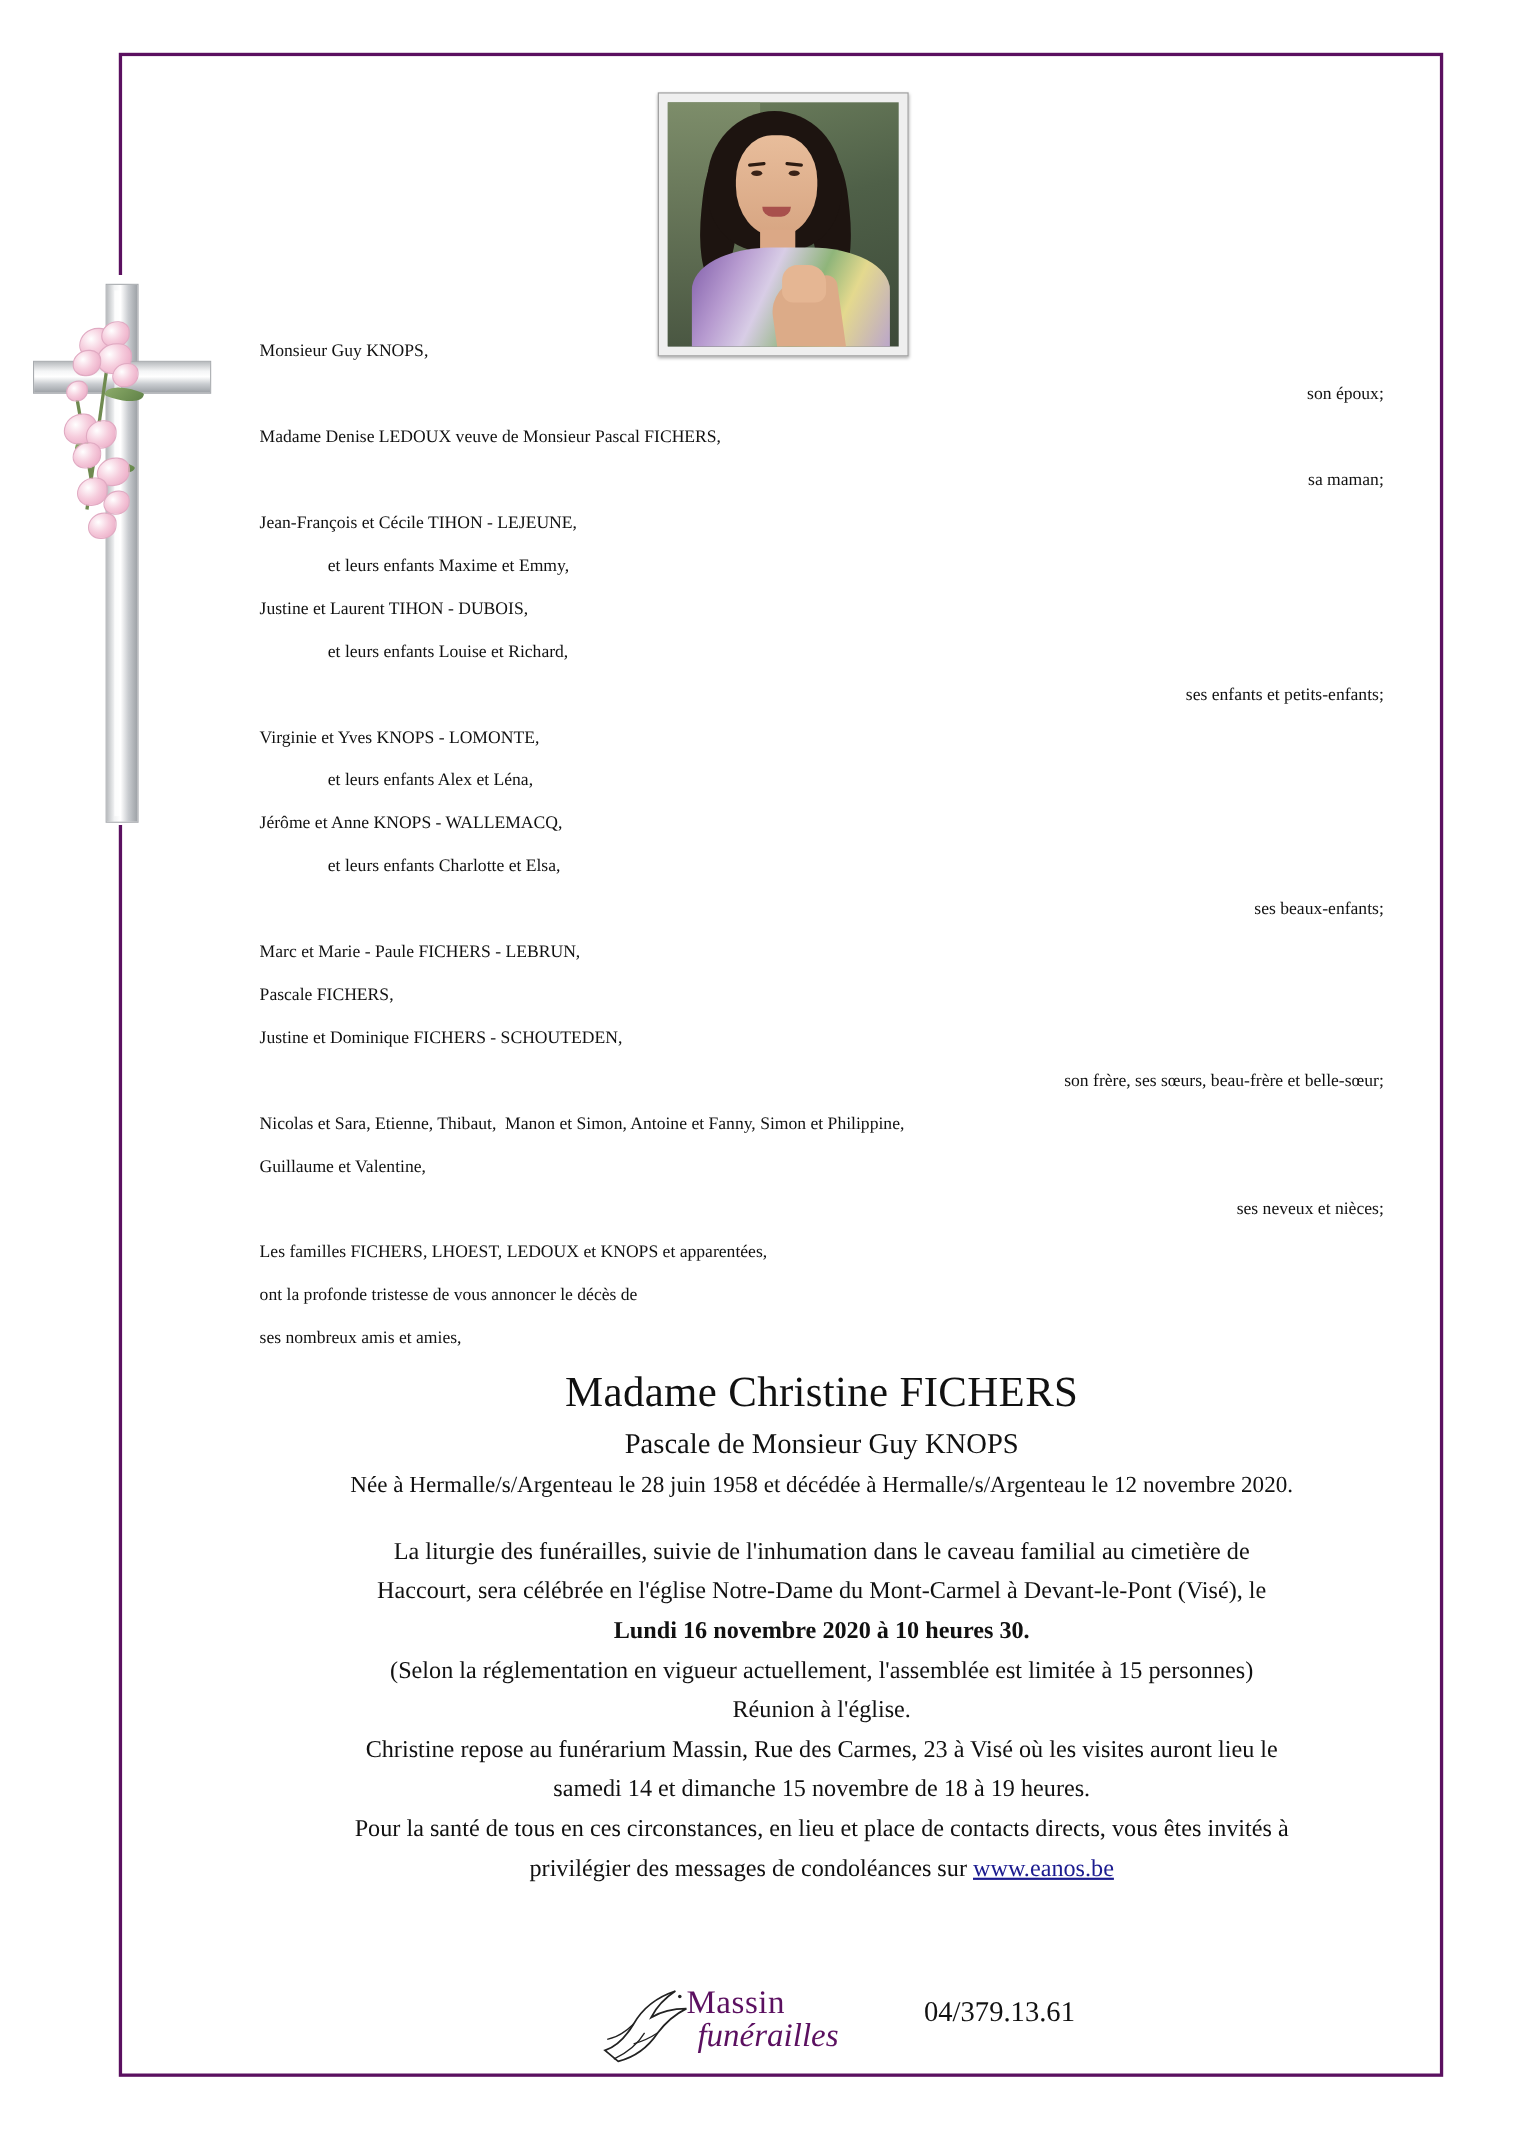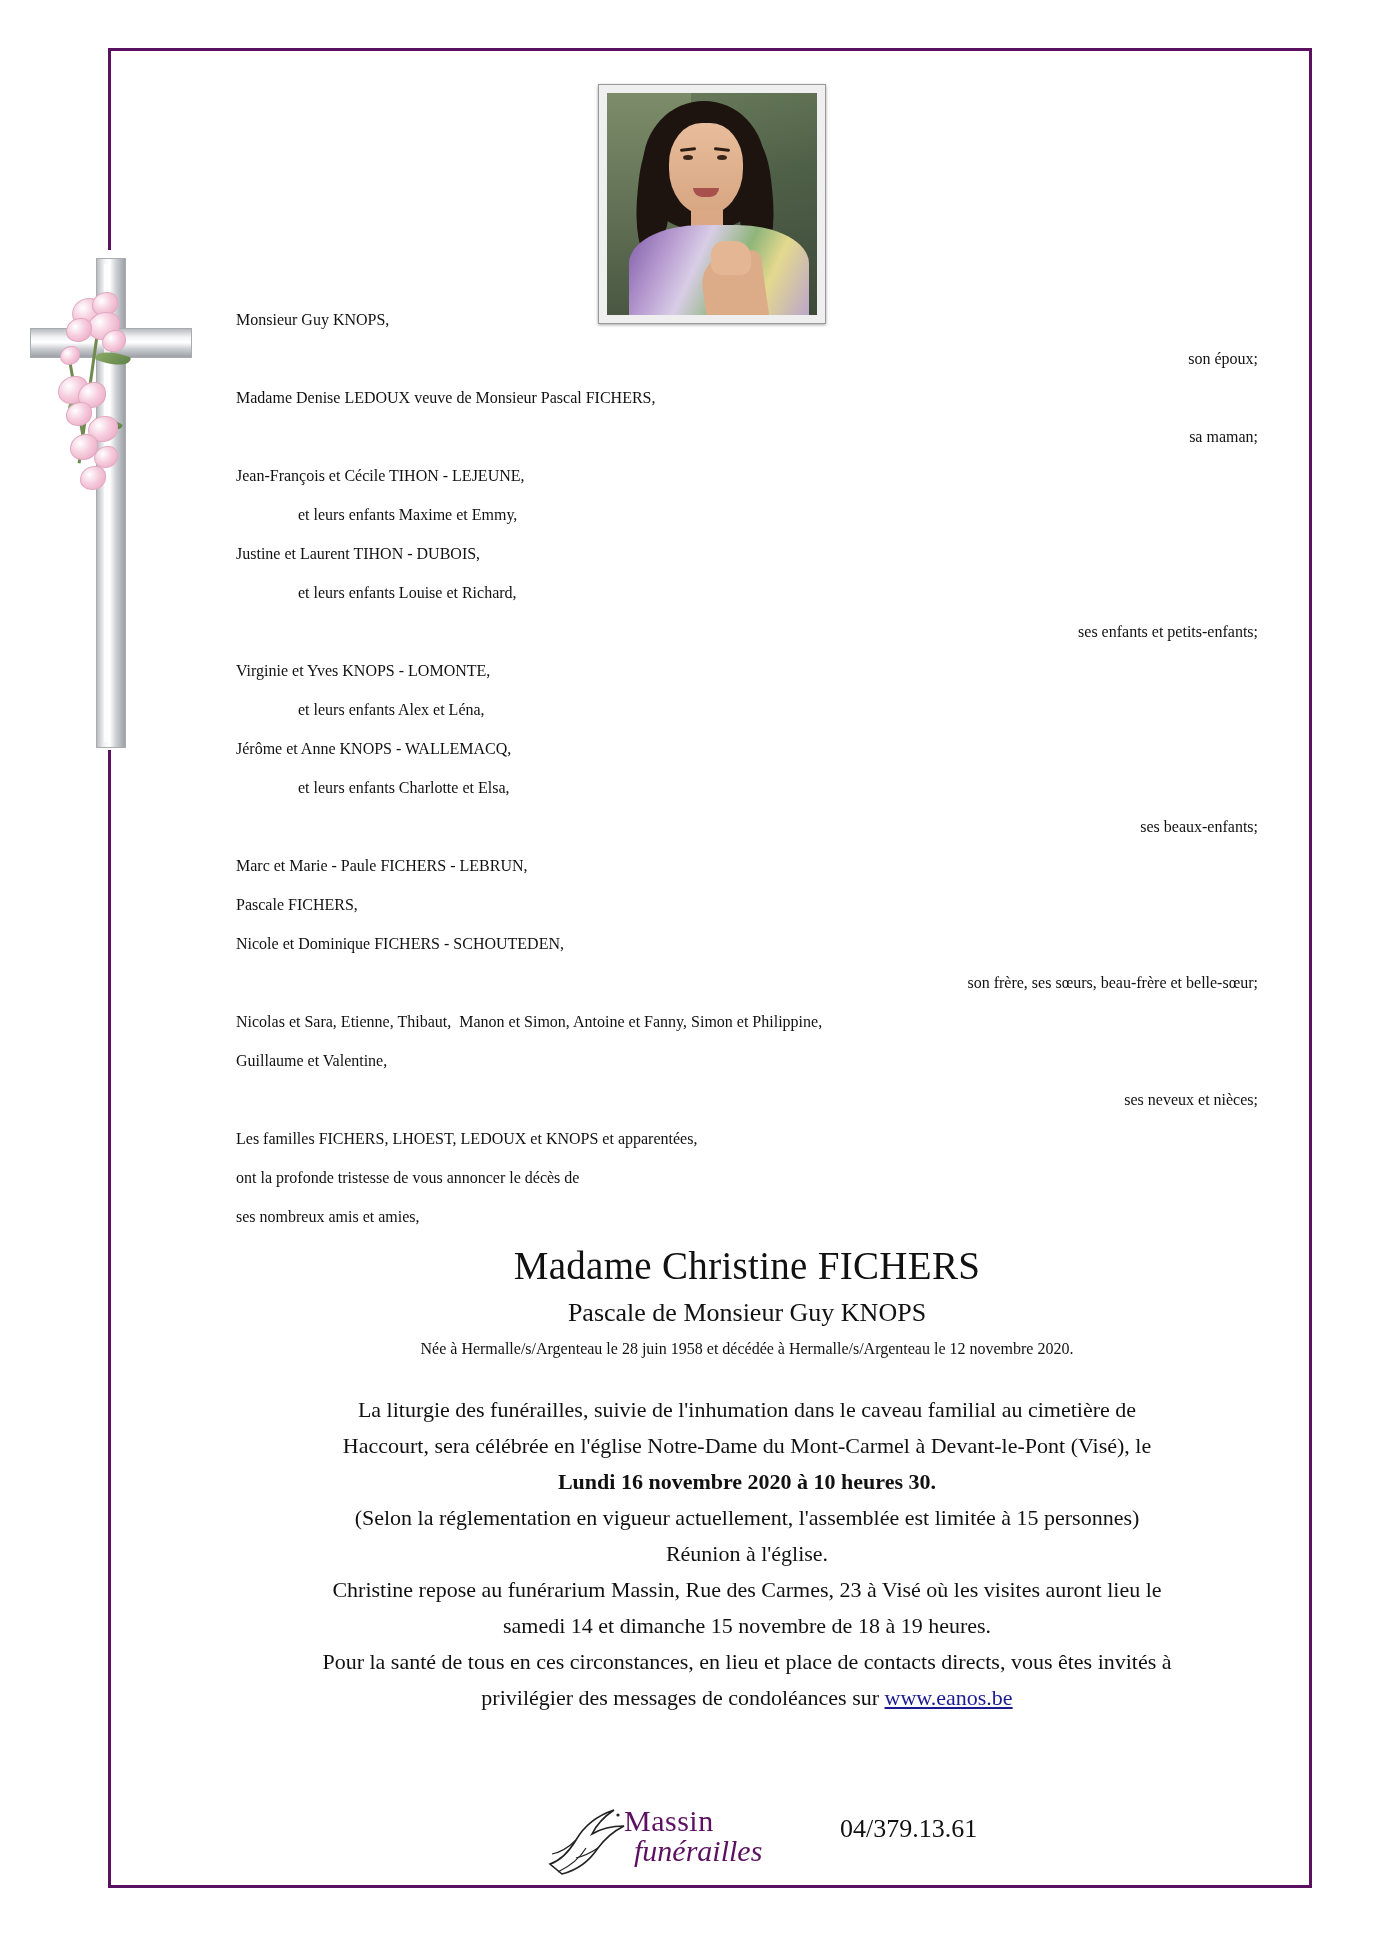--- a/index.html
+++ b/index.html
@@ -148,21 +148,21 @@
     margin-top: 2px;
     letter-spacing: 0.3px;
   }
   .spouse-of {
     text-align: center;
     font-size: 26px;
     line-height: 38px;
   }
   .birth-death {
     text-align: center;
-    font-size: 16px;
+    font-size: 21px;
     line-height: 34px;
   }
   .para {
     text-align: center;
     font-size: 22px;
     line-height: 36px;
     margin-top: 26px;
   }
   .para-line { text-align: center; font-size: 22px; line-height: 36px; }
   .bold { font-weight: bold; }
@@ -265,21 +265,21 @@
   <div class="line">Justine et Laurent TIHON - DUBOIS,</div>
   <div class="line indent">et leurs enfants Louise et Richard,</div>
   <div class="line right">ses enfants et petits-enfants;</div>
   <div class="line">Virginie et Yves KNOPS - LOMONTE,</div>
   <div class="line indent">et leurs enfants Alex et Léna,</div>
   <div class="line">Jérôme et Anne KNOPS - WALLEMACQ,</div>
   <div class="line indent">et leurs enfants Charlotte et Elsa,</div>
   <div class="line right">ses beaux-enfants;</div>
   <div class="line">Marc et Marie - Paule FICHERS - LEBRUN,</div>
   <div class="line">Pascale FICHERS,</div>
-  <div class="line">Nicole et Dominique FICHERS - SCHOUTEDEN,</div>
+  <div class="line">Justine et Dominique FICHERS - SCHOUTEDEN,</div>
   <div class="line right">son frère, ses sœurs, beau-frère et belle-sœur;</div>
   <div class="line">Nicolas et Sara, Etienne, Thibaut,  Manon et Simon, Antoine et Fanny, Simon et Philippine,</div>
   <div class="line">Guillaume et Valentine,</div>
   <div class="line right">ses neveux et nièces;</div>
   <div class="line">Les familles FICHERS, LHOEST, LEDOUX et KNOPS et apparentées,</div>
   <div class="line">ont la profonde tristesse de vous annoncer le décès de</div>
   <div class="line">ses nombreux amis et amies,</div>
 
   <div class="deceased-name">Madame Christine FICHERS</div>
   <div class="spouse-of">Pascale de Monsieur Guy KNOPS</div>

